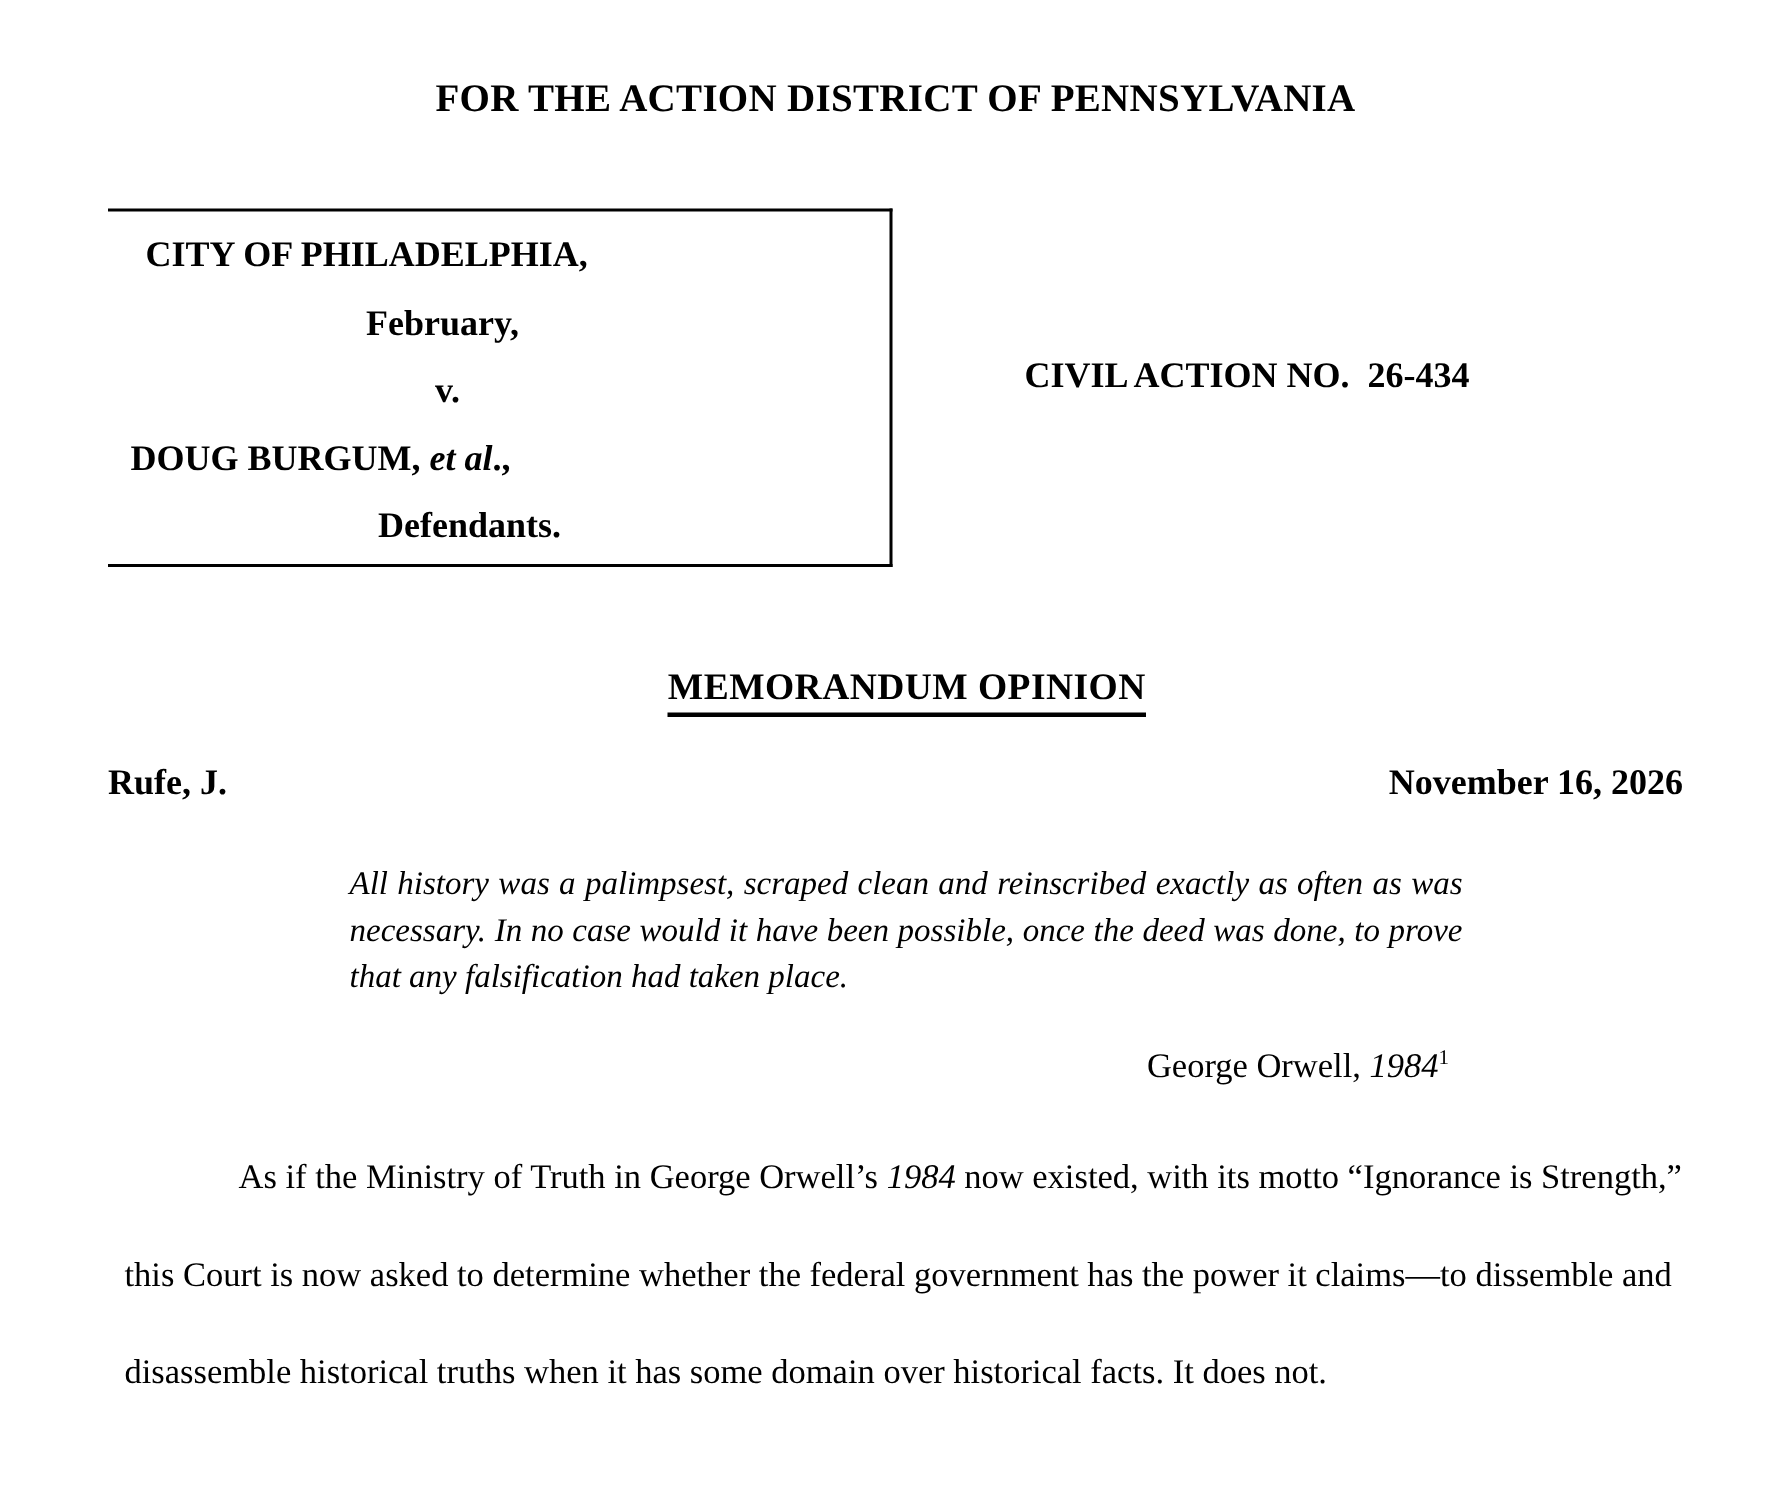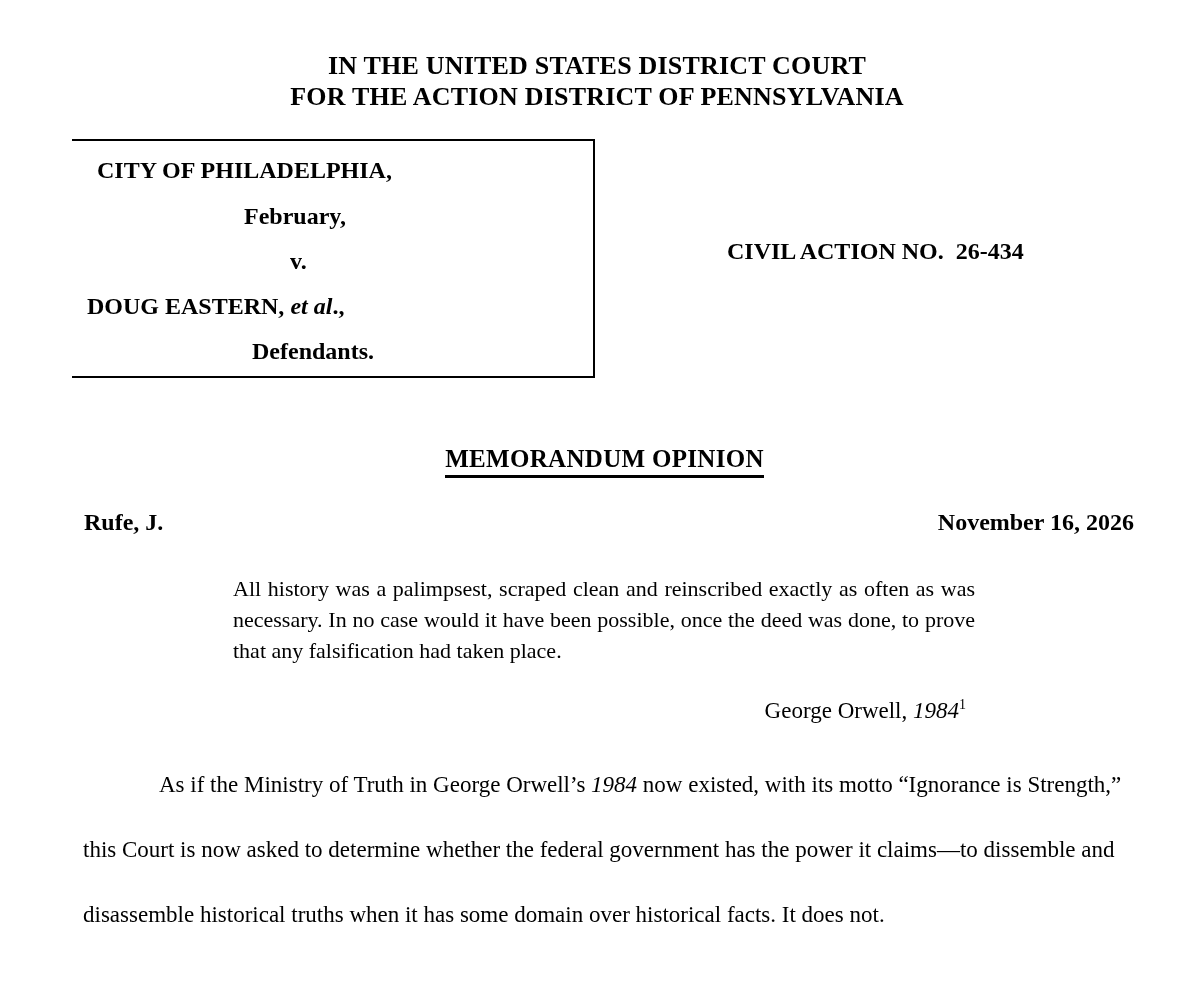--- a/index.html
+++ b/index.html
@@ -52,21 +52,20 @@
   .cap-defendant-name { left: 15px;  top: 152px; }
   .cap-defendant-role { left: 180px; top: 197px; }
 
   .civil-action {
     position: absolute;
     left: 683px;
     top: 238px;
     font-weight: 700;
     font-size: 24px;
     white-space: pre;
-    margin-left: 44px;
   }
 
   
   .memo-title-wrap {
     position: absolute;
     top: 445px;
     left: 72px;
     width: 1050px;
     text-align: center;
   }
@@ -76,35 +75,36 @@
     font-size: 25px;
     letter-spacing: 0.3px;
     border-bottom: 3px solid #000;
     padding-bottom: 2px;
     margin-left: 15px;
   }
 
   
   .judge-date {
     position: absolute;
-    left: 84px;
+    left: 72px;
     top: 509px;
     width: 1050px;
     display: flex;
     justify-content: space-between;
     font-weight: 700;
     font-size: 24px;
   }
 
   
   .epigraph {
     position: absolute;
     left: 233px;
     top: 573px;
     width: 742px;
+    font-style: italic;
     font-size: 22px;
     line-height: 31px;
     text-align: justify;
   }
   .attribution {
     position: absolute;
     left: 233px;
     top: 698px;
     width: 733px;
     text-align: right;
@@ -128,29 +128,28 @@
     text-indent: 76px;
     text-align: left;
   }
 </style>
 </head>
 <body>
 
 <div class="page">
 
   <div class="court-header">
-    <div>IN THE UNITED STATES DISTRICT COURT</div>
     <div>FOR THE ACTION DISTRICT OF PENNSYLVANIA</div>
   </div>
 
   <div class="caption-box">
     <div class="cap-line cap-plaintiff-name">CITY OF PHILADELPHIA,</div>
     <div class="cap-line cap-plaintiff-role">February,</div>
     <div class="cap-line cap-versus">v.</div>
-    <div class="cap-line cap-defendant-name"><span>DOUG EASTERN, </span><span class="italic">et al</span><span>.,</span></div>
+    <div class="cap-line cap-defendant-name"><span>DOUG BURGUM, </span><span class="italic">et al</span><span>.,</span></div>
     <div class="cap-line cap-defendant-role">Defendants.</div>
   </div>
 
   <div class="civil-action">CIVIL ACTION NO.  26-434</div>
 
   <div class="memo-title-wrap">
     <span class="memo-title">MEMORANDUM OPINION</span>
   </div>
 
   <div class="judge-date">

